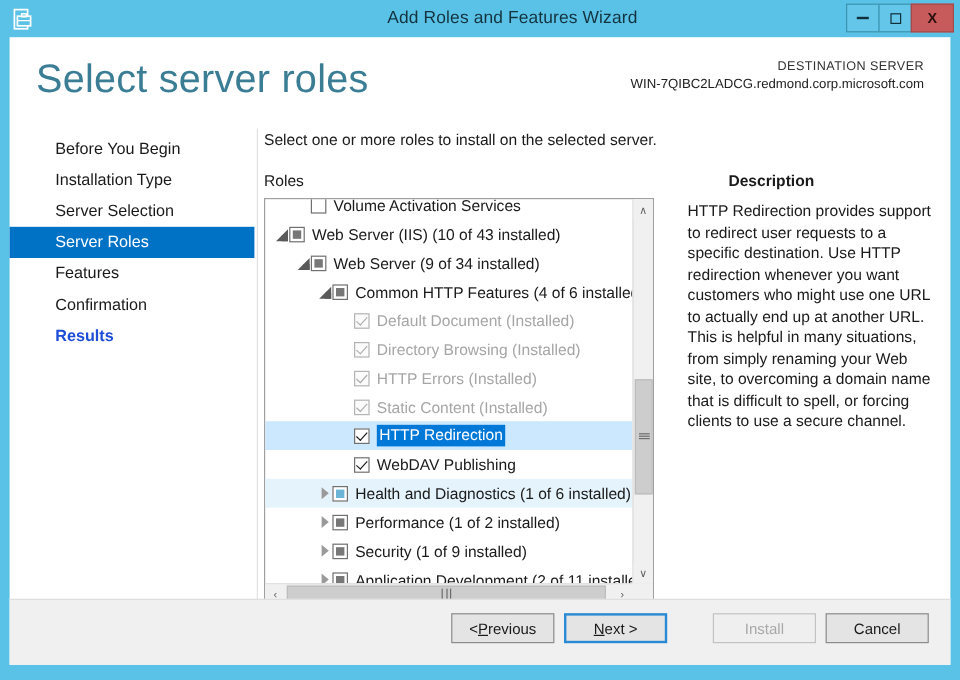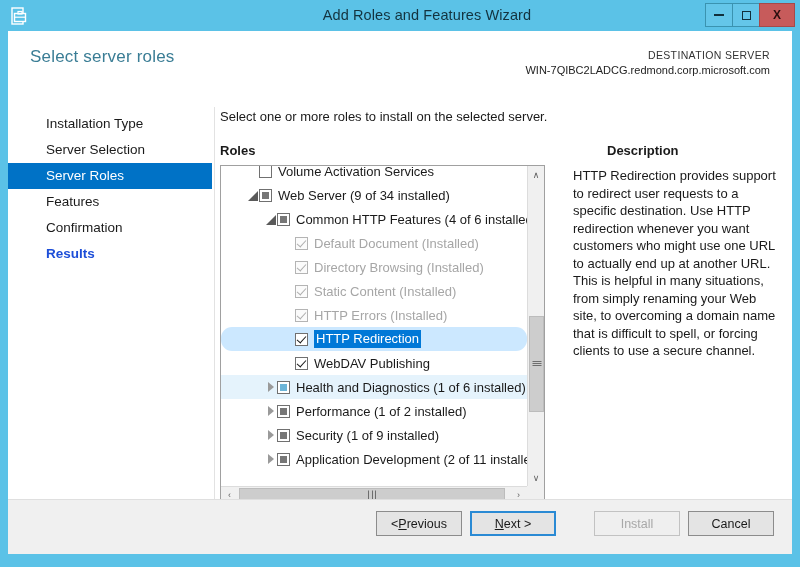--- a/index.html
+++ b/index.html
@@ -100,21 +100,21 @@
   
   .page-header {
     position: absolute;
     left: 0; top: 0;
     width: 784px;
     height: 64px;
   }
   .page-title {
     position: absolute;
     left: 22px; top: 16px;
-    font-size: 17px;
+    font-size: 33px;
     color: #3a7d95;
     font-weight: 400;
     letter-spacing: 0.2px;
   }
   .dest-wrap {
     position: absolute;
     right: 22px; top: 17px;
     text-align: right;
   }
   .dest-label {
@@ -170,21 +170,21 @@
     position: absolute;
     left: 0; top: 0;
     font-size: 13px;
     color: #1a1a1a;
   }
   .section-label {
     position: absolute;
     left: 0; top: 34px;
     font-size: 13px;
     color: #1a1a1a;
-    font-weight: bold;
+    font-weight: normal;
   }
   .desc-label {
     position: absolute;
     left: 353px; top: 34px;
     font-size: 13px;
     color: #1a1a1a;
     font-weight: bold;
     padding-left: 34px;
   }
   .desc-body {
@@ -222,21 +222,21 @@
   }
   .trow {
     position: relative;
     height: 24px;
     display: flex;
     align-items: center;
     white-space: nowrap;
     font-size: 13px;
     color: #1a1a1a;
   }
-  .trow.rowsel { background: #cce8ff; border-radius: 11px; }
+  .trow.rowsel { background: #cce8ff; }
   .trow.rowhover { background: #e5f3fc; }
 
   .twist {
     width: 12px; height: 12px;
     margin-left: 4px;
     flex: 0 0 auto;
     position: relative;
   }
   .twist.expanded::before {
     content: "";
@@ -492,20 +492,21 @@
 
     <div class="page-header">
       <div class="page-title">Select server roles</div>
       <div class="dest-wrap">
         <div class="dest-label">DESTINATION SERVER</div>
         <div class="dest-name">WIN-7QIBC2LADCG.redmond.corp.microsoft.com</div>
       </div>
     </div>
 
     <div class="nav">
+      <div class="nav-item">Before You Begin</div>
       <div class="nav-item">Installation Type</div>
       <div class="nav-item">Server Selection</div>
       <div class="nav-item active">Server Roles</div>
       <div class="nav-item">Features</div>
       <div class="nav-item">Confirmation</div>
       <div class="nav-item disabled">Results</div>
     </div>
     <div class="nav-sep"></div>
 
     <div class="content">
@@ -518,20 +519,26 @@
         <div class="tree-viewport">
           <div class="tree-inner">
 
             <div class="trow">
               <span class="ind1"></span>
               <span class="twist"></span>
               <span class="cbx"></span>
               <span class="tlabel">Volume Activation Services</span>
             </div>
 
+            <div class="trow">
+              <span class="ind0"></span>
+              <span class="twist expanded"></span>
+              <span class="cbx partial"></span>
+              <span class="tlabel">Web Server (IIS) (10 of 43 installed)</span>
+            </div>
 
             <div class="trow">
               <span class="ind1"></span>
               <span class="twist expanded"></span>
               <span class="cbx partial"></span>
               <span class="tlabel">Web Server (9 of 34 installed)</span>
             </div>
 
             <div class="trow">
               <span class="ind2"></span>
@@ -551,28 +558,28 @@
               <span class="ind3"></span>
               <span class="twist"></span>
               <span class="cbx installed"></span>
               <span class="tlabel dim">Directory Browsing (Installed)</span>
             </div>
 
             <div class="trow">
               <span class="ind3"></span>
               <span class="twist"></span>
               <span class="cbx installed"></span>
-              <span class="tlabel dim">Static Content (Installed)</span>
+              <span class="tlabel dim">HTTP Errors (Installed)</span>
             </div>
 
             <div class="trow">
               <span class="ind3"></span>
               <span class="twist"></span>
               <span class="cbx installed"></span>
-              <span class="tlabel dim">HTTP Errors (Installed)</span>
+              <span class="tlabel dim">Static Content (Installed)</span>
             </div>
 
             <div class="trow rowsel">
               <span class="ind3"></span>
               <span class="twist"></span>
               <span class="cbx checked"></span>
               <span class="tlabel hl">HTTP Redirection</span>
             </div>
 
             <div class="trow">

